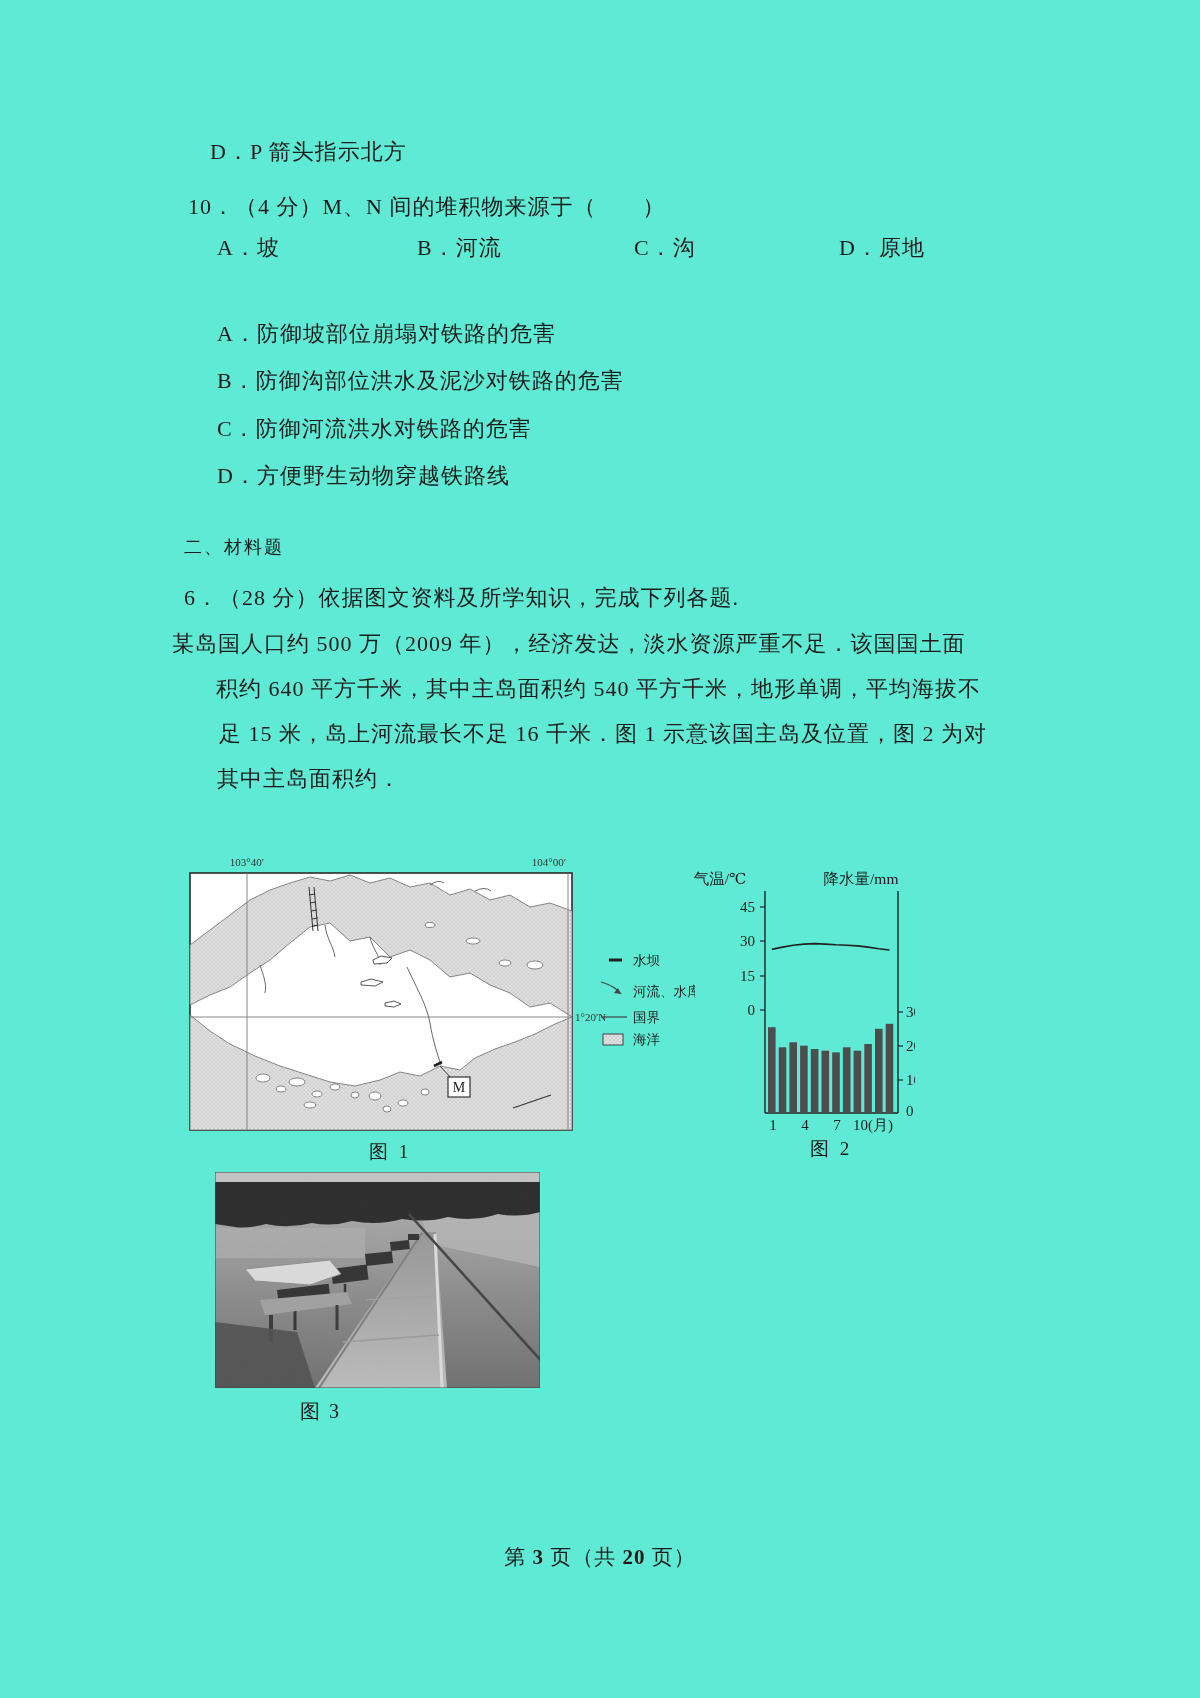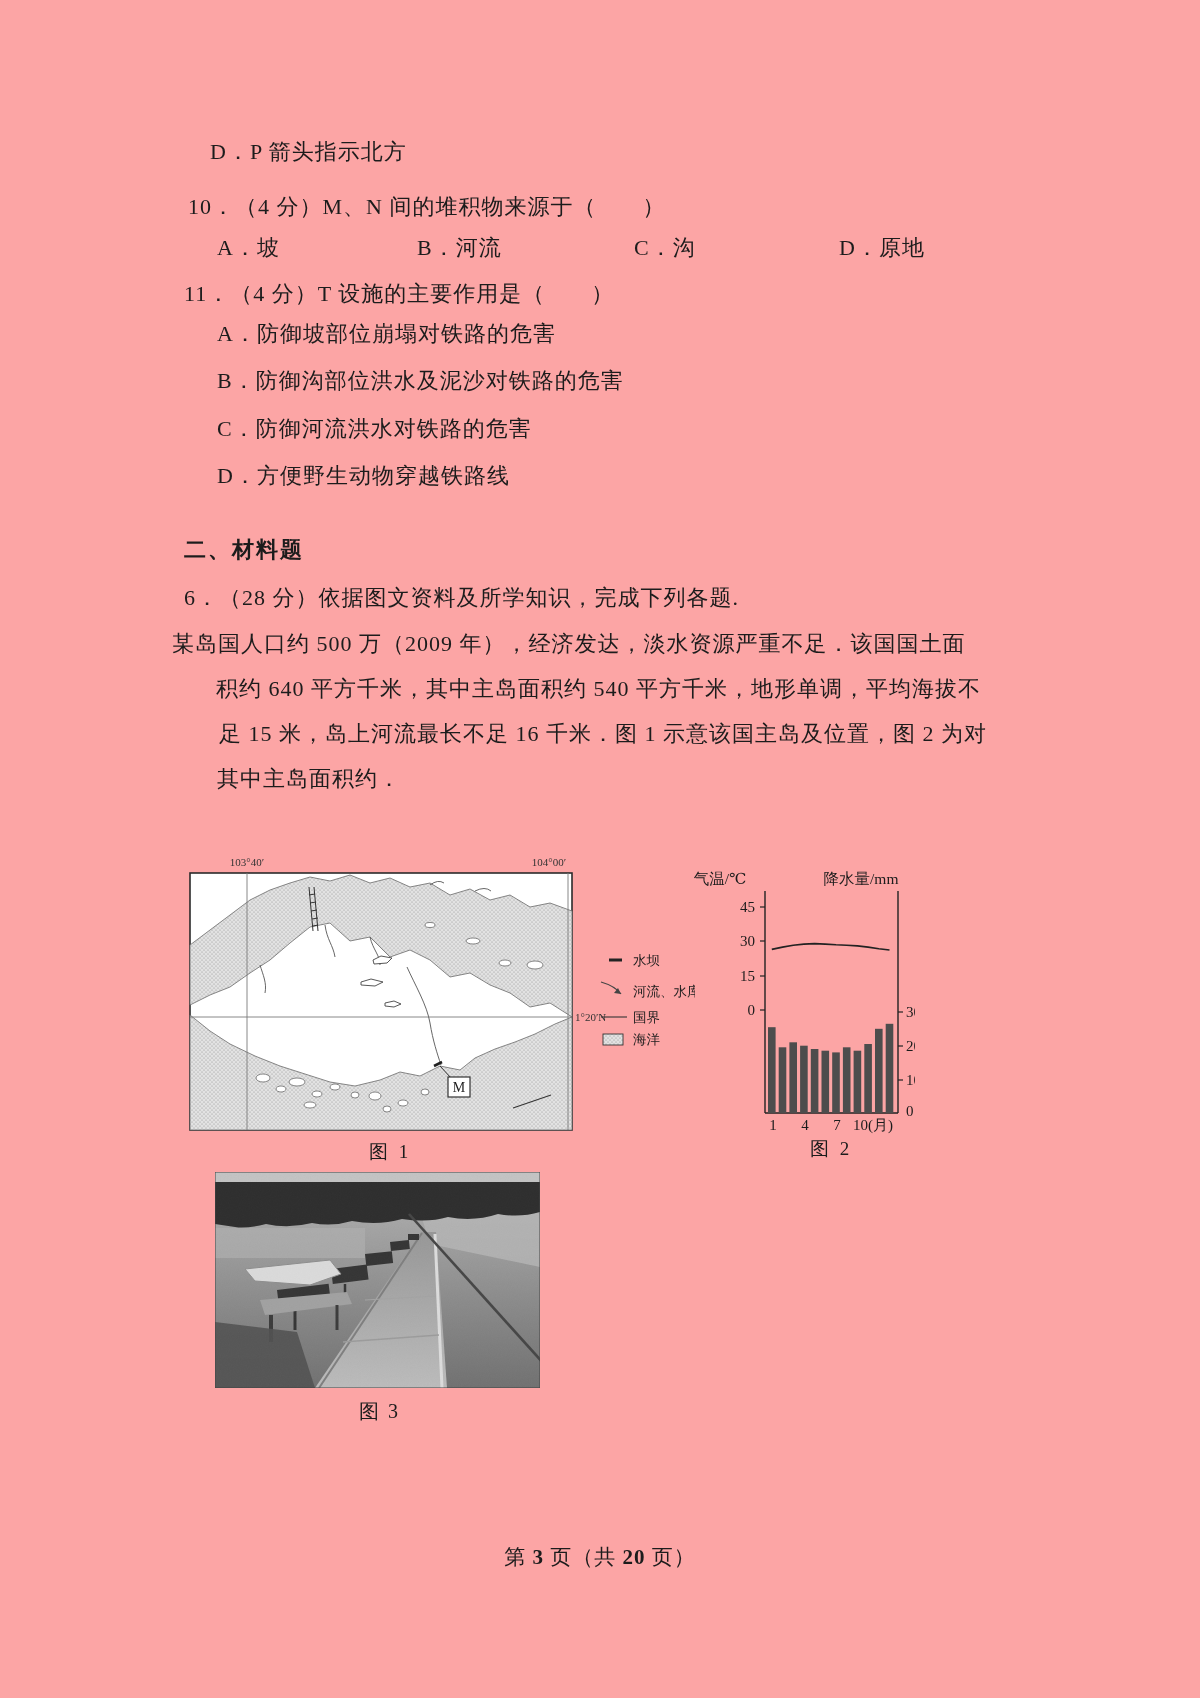--- a/index.html
+++ b/index.html
@@ -1,23 +1,23 @@
 <!DOCTYPE html>
 <html><head>
 <meta charset="utf-8">
 <style>
   html,body{margin:0;padding:0;background:#888;}
   .page{
-    position:relative;width:1200px;height:1698px;background:#fca5a5;
+    position:relative;width:1200px;height:1698px;background:#5eead4;
     margin:0 auto;overflow:hidden;
     font-family:"Liberation Serif","DejaVu Serif",serif;color:#1c1c1c;
   }
   .line{position:absolute;font-size:22px;white-space:nowrap;letter-spacing:1px;}
   .bold{font-weight:bold;}
-  .sect{font-size:22px;font-weight:bold;letter-spacing:2px;}
+  .sect{font-size:18px;font-weight:normal;letter-spacing:2px;}
   .caption{position:absolute;font-size:20px;letter-spacing:2px;}
   .footer{position:absolute;left:0;top:1543px;width:100%;text-align:center;font-size:21px;letter-spacing:1px;}
   svg{position:absolute;}
   svg text{font-family:"Liberation Serif","DejaVu Serif",serif;fill:#1c1c1c;}
   .mapcoord{font-size:11px;fill:#333;}
   .legendtxt{font-size:13.5px;}
   .ticklab{font-size:15px;}
   .axtitle{font-size:15.5px;}
   .svgcap{font-size:19px;letter-spacing:3px;}
 </style>
@@ -29,21 +29,20 @@
   <div class="line" style="left:210px;top:137px">D．P 箭头指示北方</div>
 
   <div class="line" style="left:188px;top:192px">10．（4 分）M、N 间的堆积物来源于（　　）</div>
   <div>
     <div class="line" style="left:217px;top:233px">A．坡</div>
     <div class="line" style="left:417px;top:233px">B．河流</div>
     <div class="line" style="left:634px;top:233px">C．沟</div>
     <div class="line" style="left:839px;top:233px">D．原地</div>
   </div>
 
-  <div class="line" style="left:184px;top:279px">11．（4 分）T 设施的主要作用是（　　）</div>
   <div class="line" style="left:217px;top:319px">A．防御坡部位崩塌对铁路的危害</div>
   <div class="line" style="left:217px;top:366px">B．防御沟部位洪水及泥沙对铁路的危害</div>
   <div class="line" style="left:217px;top:461px">D．方便野生动物穿越铁路线</div>
   <div class="line" style="left:217px;top:414px">C．防御河流洪水对铁路的危害</div>
 
   <div class="line sect" style="left:184px;top:535px">二、材料题</div>
   <div class="line" style="left:184px;top:583px">6．（28 分）依据图文资料及所学知识，完成下列各题.</div>
 
   <div class="line" style="left:172px;top:629px">某岛国人口约 500 万（2009 年），经济发达，淡水资源严重不足．该国国土面</div>
   <div class="line" style="left:216px;top:674px">积约 640 平方千米，其中主岛面积约 540 平方千米，地形单调，平均海拔不</div>
@@ -242,20 +241,20 @@
     <line x1="56" y1="143" x2="56" y2="170" stroke="#2c2c2c" stroke-width="4"></line>
     <line x1="122" y1="133" x2="122" y2="158" stroke="#2c2c2c" stroke-width="3"></line>
 
     <line x1="194" y1="42" x2="338" y2="202" stroke="#383838" stroke-width="2.6"></line>
 
     <polygon points="0,150 82,160 100,216 0,216" fill="#474747" opacity="0.9"></polygon>
     <rect x="0" y="0" width="325" height="216" fill="#808080" opacity="0.18" filter="url(#grain)"></rect>
     <rect x="0" y="0" width="325" height="216" fill="none" stroke="#444" stroke-width="1"></rect>
   </svg>
 
-  <div class="caption" style="left:300px;top:1398px;width:100px;text-align:right">图 3</div>
+  <div class="caption" style="left:300px;top:1398px;width:100px;text-align:left">图 3</div>
 
 
   <div class="footer">
     <span>第 </span><span class="bold">3</span><span> 页（共 </span><span class="bold">20</span><span> 页）</span>
   </div>
 
 </div>
 
 </body></html>

